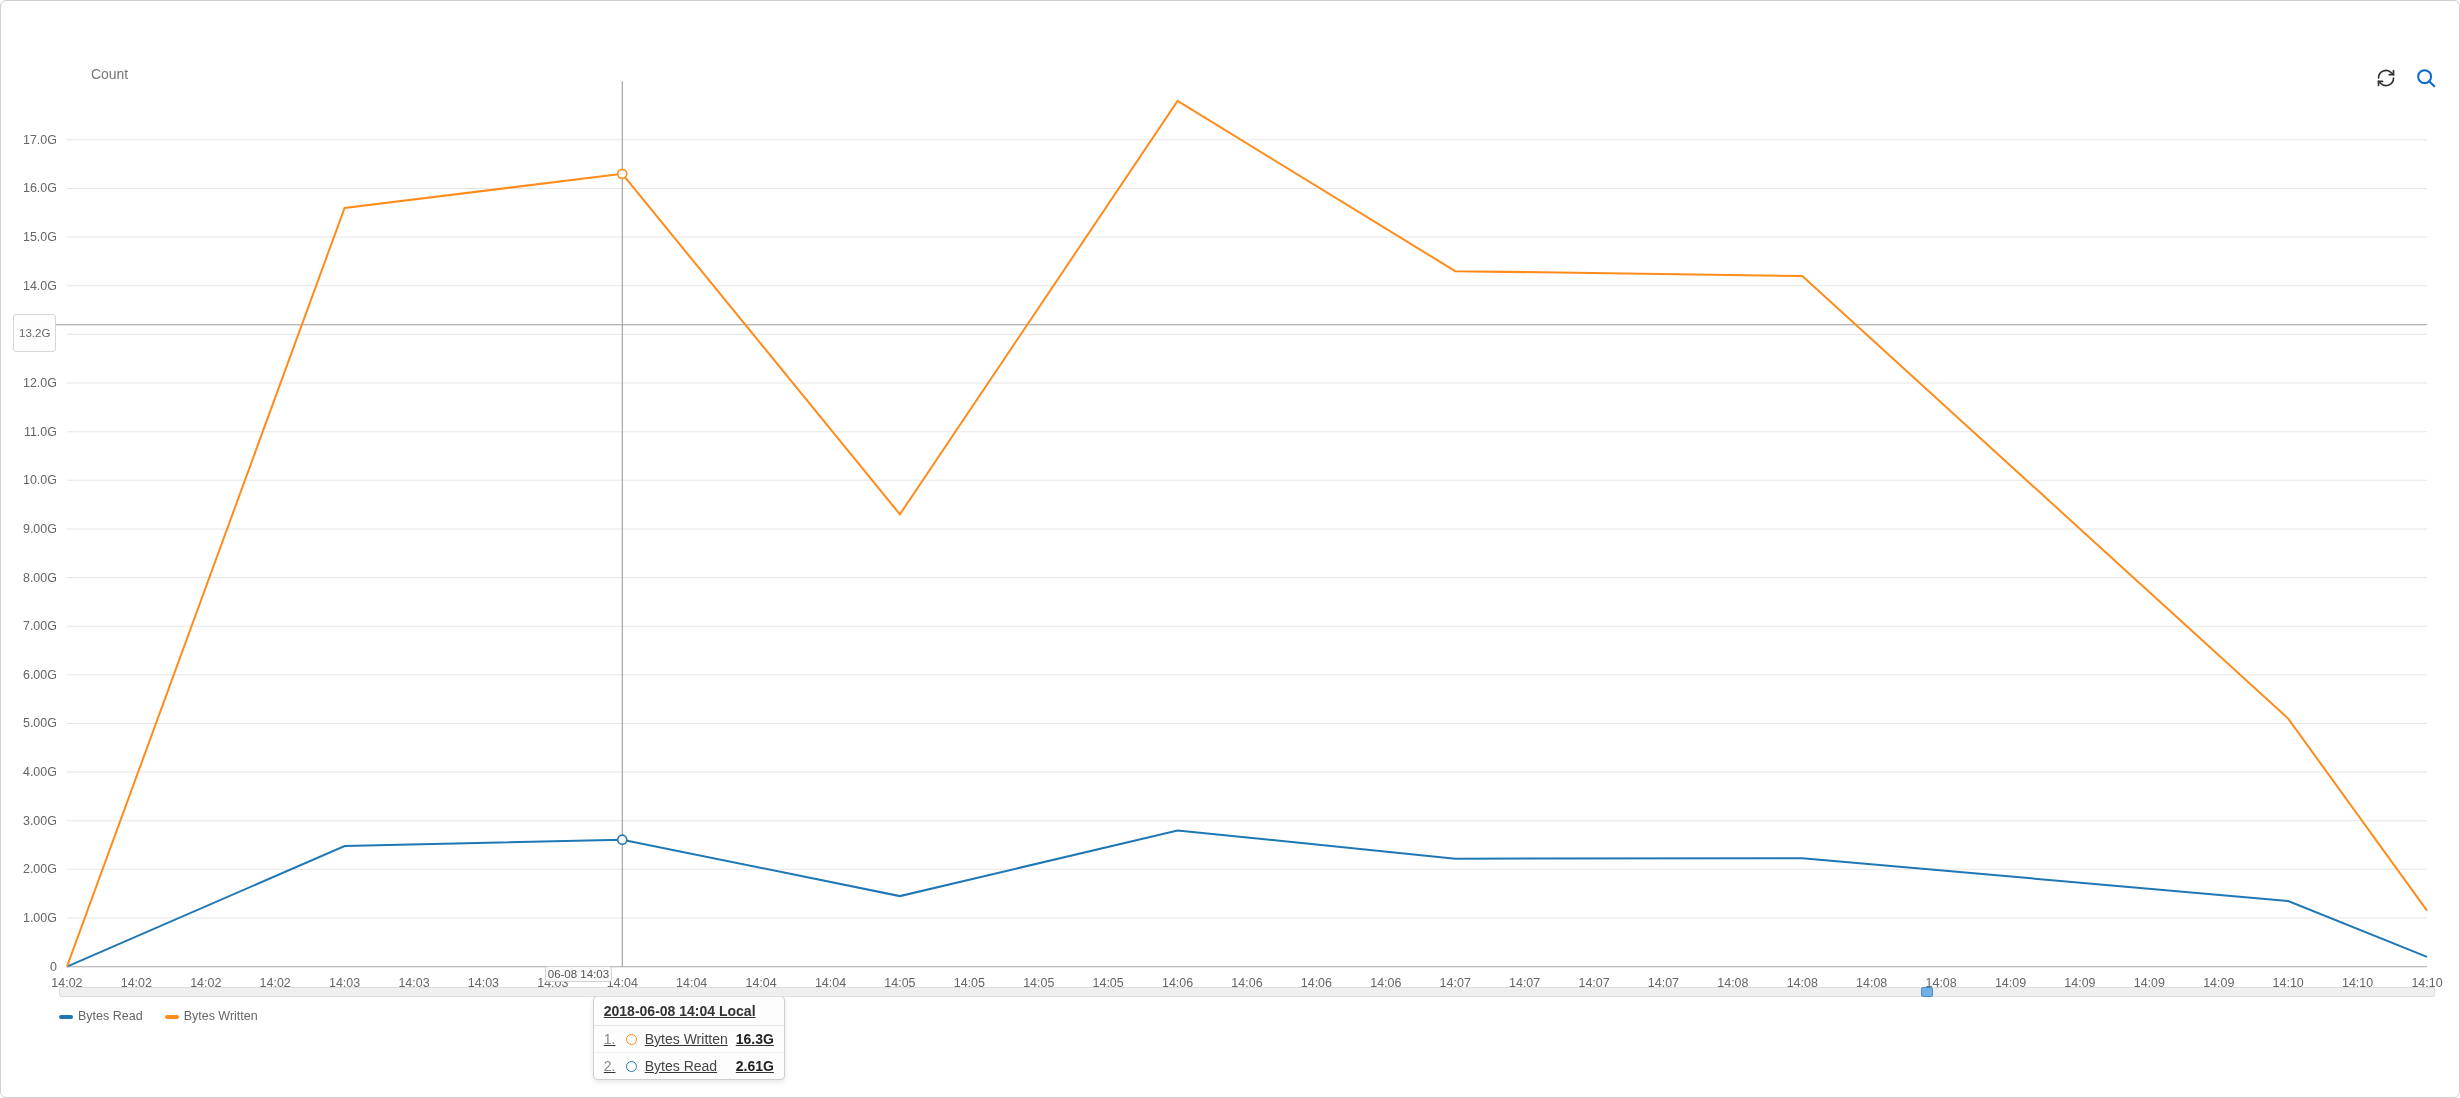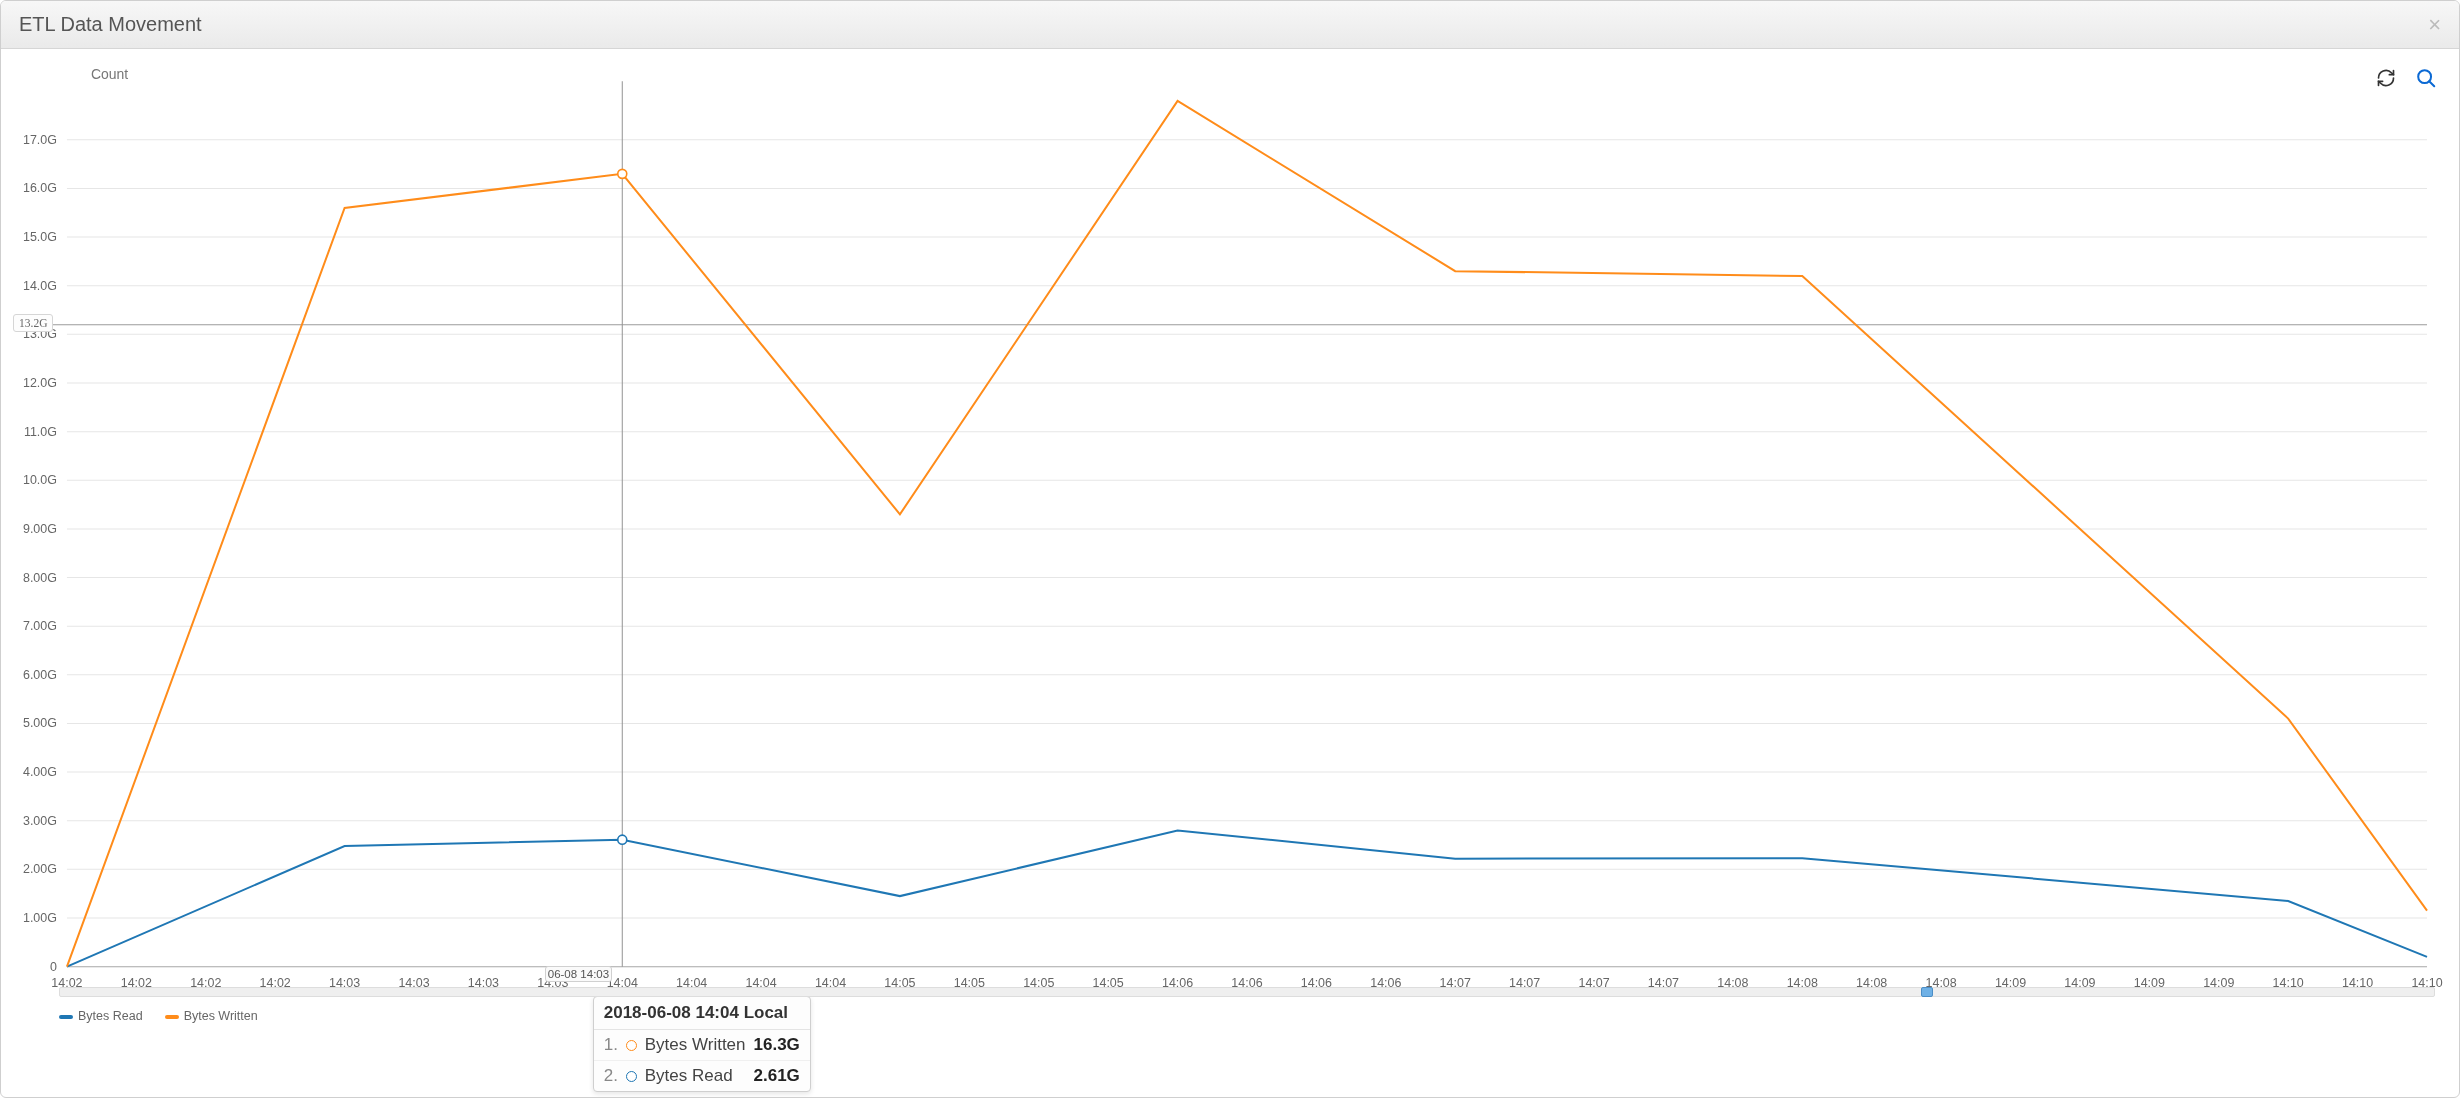--- a/index.html
+++ b/index.html
@@ -37,25 +37,25 @@
   .legend { position: absolute; left: 58px; bottom: 74px; font-size: 12.5px; color: #666; display: flex; gap: 22px; }
   .legend .swatch { display: inline-block; width: 14px; height: 4px; vertical-align: middle; margin-right: 5px; border-radius: 2px; }
   .sw-read { background: #1f77b4; }
   .sw-written { background: #ff8c1a; }
   .cursor-badge {
     position: absolute; font-size: 11.5px; color: #555; background: #fafafa;
     border: 1px solid #d0d0d0; border-radius: 3px; padding: 1px 2px;
   }
   .guide-badge {
     position: absolute; font-size: 11.5px; color: #666; background: #fdfdfd;
-    border: 1px solid #d6d6d6; border-radius: 3px; padding: 2px 5px; font-family: Liberation Serif, serif;
+    border: 1px solid #d6d6d6; border-radius: 3px; padding: 12px 5px;
   }
   .tooltip {
     position: absolute; background: #fdfdfd; border: 1px solid #cfcfcf; border-radius: 4px;
-    box-shadow: 0 2px 5px rgba(0,0,0,0.1); font-size: 17px; min-width: 180px;
+    box-shadow: 0 2px 5px rgba(0,0,0,0.1); font-size: 14px; min-width: 180px; text-decoration: underline;
   }
   .tooltip .tt-head { font-weight: 700; padding: 6px 10px; border-bottom: 1px solid #e4e4e4; color: #333; }
   .tooltip .tt-row { display: flex; align-items: center; gap: 8px; padding: 5px 10px; border-bottom: 1px solid #f0f0f0; }
   .tooltip .tt-row:last-child { border-bottom: none; }
   .tooltip .idx { color: #888; width: 14px; }
   .tooltip .ring { width: 11px; height: 11px; border-radius: 50%; border: 1.6px solid; background: #fff; }
   .tooltip .ring.or { border-color: #ff8c1a; }
   .tooltip .ring.bl { border-color: #1f77b4; }
   .tooltip .lbl { flex: 1; color: #444; }
   .tooltip .val { font-weight: 700; color: #222; text-align: center; }
@@ -69,24 +69,20 @@
     background: #eeeeee; border-top: 1px solid #dcdcdc;
     display: flex; align-items: center; justify-content: flex-end; padding: 0 26px;
   }
   .footer .close-link { color: #0b57d0; font-weight: 700; font-size: 17px; cursor: pointer; }
 </style>
 </head>
 <body>
 
 <div class="modal">
 
-  <div class="modal-header">
-    <span class="title">ETL Data Movement</span>
-    <span class="close-x">×</span>
-  </div>
 
   <div class="toolbar">
     <span class="icon">
       <svg viewBox="0 0 24 24" width="20" height="20" fill="none" stroke="#333" stroke-width="2" stroke-linecap="round">
         <path d="M3 12a9 9 0 0 1 15.5-6.3L21 8"></path>
           <path d="M21 3v5h-5"></path>
         <path d="M21 12a9 9 0 0 1-15.5 6.3L3 16"></path>
           <path d="M3 21v-5h5"></path>
       </svg>
     </span>

